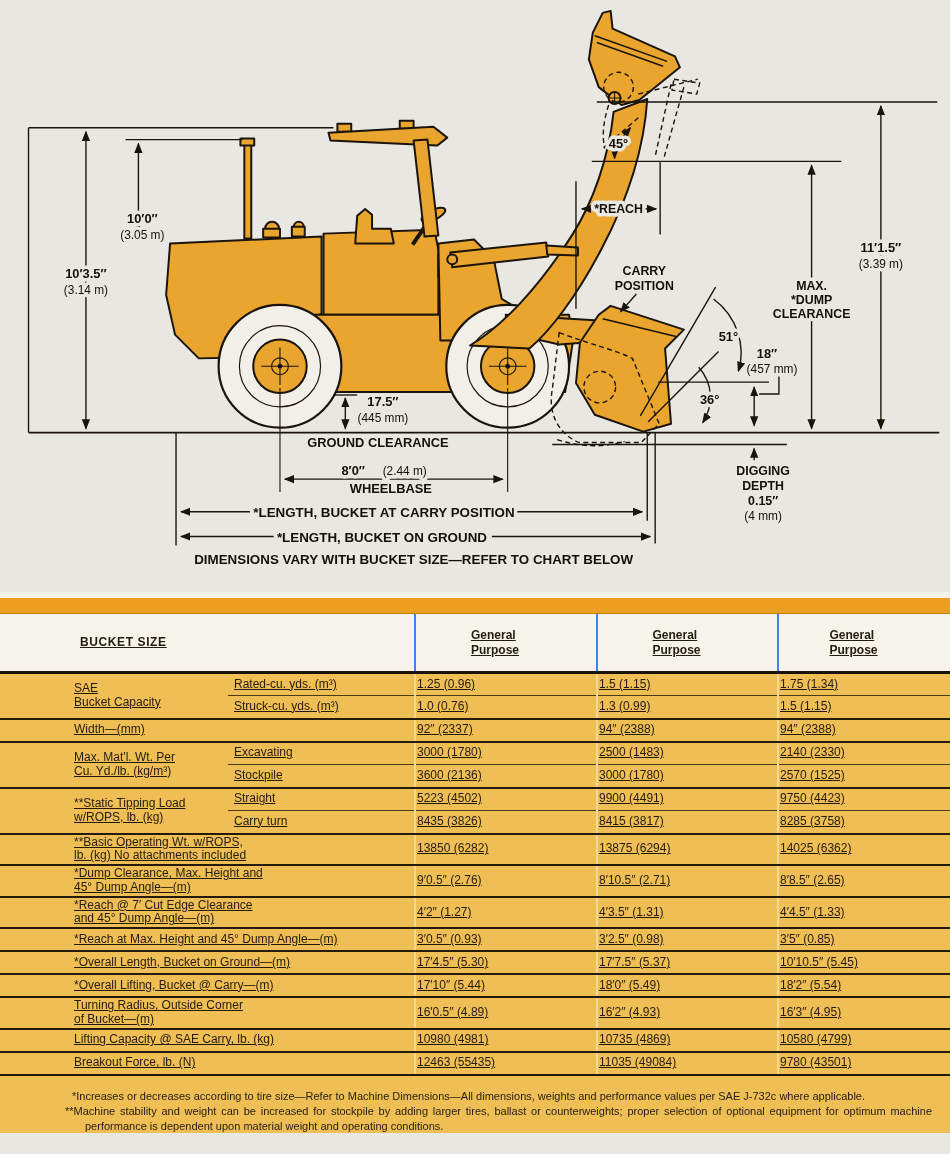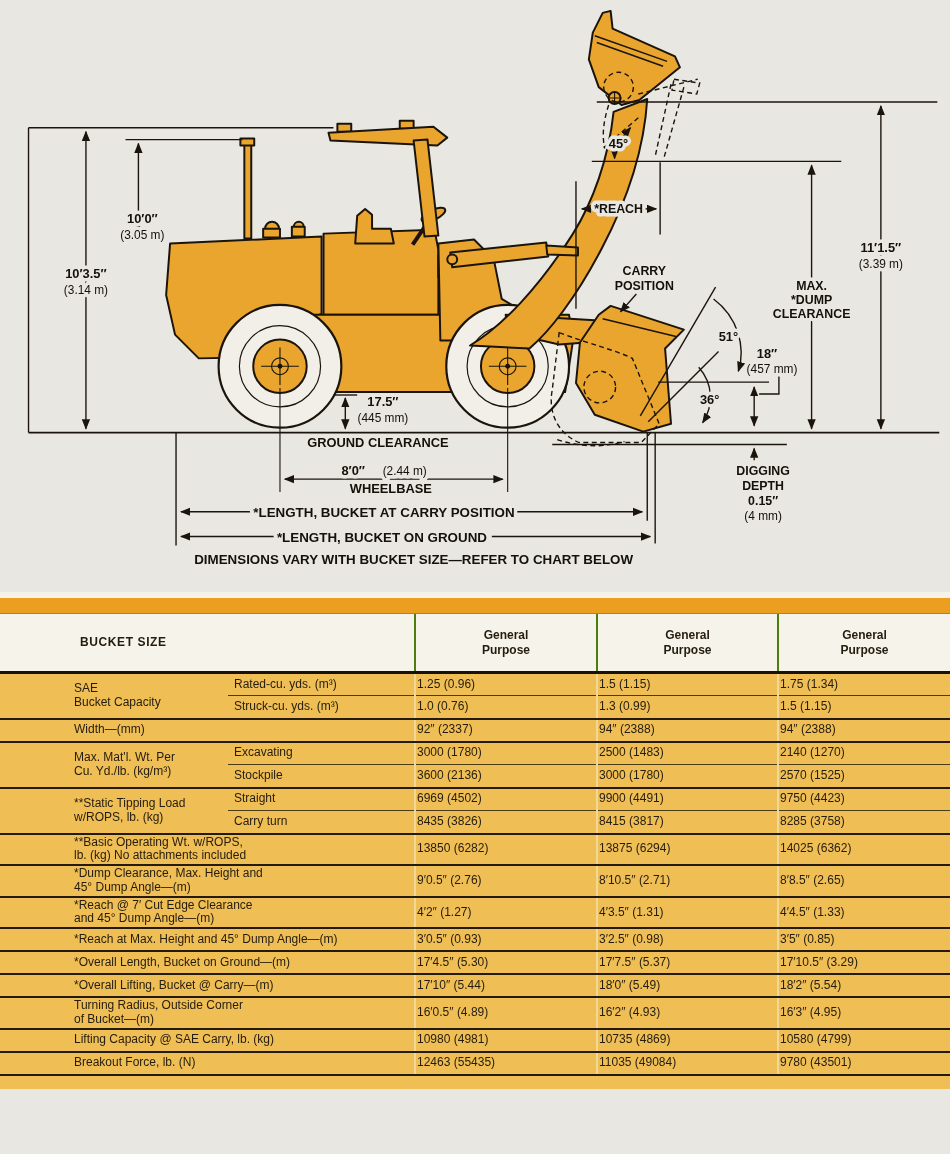--- a/index.html
+++ b/index.html
@@ -5,25 +5,25 @@
   html,body{margin:0;padding:0;background:#cfcdc7;}
   .page{width:950px;height:1154px;margin:0 auto;background:#e9e7e1;position:relative;
         font-family:"Liberation Sans",sans-serif;color:#221a0d;overflow:hidden;}
   
   .diagram{height:592px;background:#e9e7e1;}
   .diagram svg{display:block;}
   .prestrip{height:6px;background:#f5f2ea;}
   .band{height:15px;background:#ec9e20;border-bottom:1px solid #c07f10;}
   
   .lower{background:#efbe55;}
-  table.spec{width:950px;border-collapse:collapse;table-layout:fixed;}
+  table.spec{width:950px;border-collapse:collapse;table-layout:fixed;text-decoration:underline;}
   table.spec td{font-size:12px;color:#241c0e;vertical-align:middle;line-height:1.15;}
   thead td{background:#f6f3ea;height:55px;border-bottom:3px solid #18120a;}
   td.title{font-size:15px;font-weight:bold;letter-spacing:.6px;padding-left:80px;}
-  td.gp{text-align:center;font-weight:bold;font-size:11.5px;border-left:2px solid #4d7c0f;}
+  td.gp{text-align:left;font-weight:bold;font-size:11.5px;border-left:2px solid #3b82f6;}
   .gpw{width:70px;margin:0 auto;line-height:1.2;}
   tbody td.val{text-align:left;border-left:2px solid #f2d896;}
   tbody td.lab{padding-left:90px;text-indent:-16px;}
   tbody td.lab .l{display:block;}
   tbody td.sub{padding-left:6px;}
   tr.s{height:23px;} tr.d{height:24px;}
   tr.ge td, td.gspan{border-bottom:2px solid #241b0e;}
   tr.ss td.sub, tr.ss td.val{border-bottom:1px solid #4a3a15;}
   
   .foot{padding:13px 18px 0 85px;}
@@ -257,36 +257,36 @@
       </tr>
 
       <tr class="s ss">
         <td class="lab gspan" rowspan="2">
               <span class="l">Max. Mat'l. Wt. Per</span>
               <span class="l">Cu. Yd./lb. (kg/m³)</span>
             </td>
         <td class="sub">Excavating</td>
         <td class="val">3000 (1780)</td>
         <td class="val">2500 (1483)</td>
-        <td class="val">2140 (1270)</td>
+        <td class="val">2140 (2330)</td>
       </tr>
       <tr class="s ge">
         <td class="sub">Stockpile</td>
         <td class="val">3600 (2136)</td>
         <td class="val">3000 (1780)</td>
         <td class="val">2570 (1525)</td>
       </tr>
 
       <tr class="s ss">
         <td class="lab gspan" rowspan="2">
               <span class="l">**Static Tipping Load</span>
               <span class="l">w/ROPS, lb. (kg)</span>
             </td>
         <td class="sub">Straight</td>
-        <td class="val">6969 (4502)</td>
+        <td class="val">5223 (4502)</td>
         <td class="val">9900 (4491)</td>
         <td class="val">9750 (4423)</td>
       </tr>
       <tr class="s ge">
         <td class="sub">Carry turn</td>
         <td class="val">8435 (3826)</td>
         <td class="val">8415 (3817)</td>
         <td class="val">8285 (3758)</td>
       </tr>
 
@@ -324,21 +324,21 @@
         <td class="lab" colspan="2">*Reach at Max. Height and 45° Dump Angle—(m)</td>
         <td class="val">3′0.5″ (0.93)</td>
         <td class="val">3′2.5″ (0.98)</td>
         <td class="val">3′5″ (0.85)</td>
       </tr>
 
       <tr class="s ge">
         <td class="lab" colspan="2">*Overall Length, Bucket on Ground—(m)</td>
         <td class="val">17′4.5″ (5.30)</td>
         <td class="val">17′7.5″ (5.37)</td>
-        <td class="val">17′10.5″ (3.29)</td>
+        <td class="val">10′10.5″ (5.45)</td>
       </tr>
 
       <tr class="s ge">
         <td class="lab" colspan="2">*Overall Lifting, Bucket @ Carry—(m)</td>
         <td class="val">17′10″ (5.44)</td>
         <td class="val">18′0″ (5.49)</td>
         <td class="val">18′2″ (5.54)</td>
       </tr>
 
       <tr class="d ge">
@@ -361,16 +361,18 @@
       <tr class="s ge">
         <td class="lab" colspan="2">Breakout Force, lb. (N)</td>
         <td class="val">12463 (55435)</td>
         <td class="val">11035 (49084)</td>
         <td class="val">9780 (43501)</td>
       </tr>
     </tbody>
   </table>
 
   <div class="foot">
+    <p class="f1">*Increases or decreases according to tire size—Refer to Machine Dimensions—All dimensions, weights and performance values per SAE J-732c where applicable.</p>
+    <p class="f2">**Machine stability and weight can be increased for stockpile by adding larger tires, ballast or counterweights; proper selection of optional equipment for optimum machine performance is dependent upon material weight and operating conditions.</p>
   </div>
   </div>
 
 </div>
 
 </body></html>

